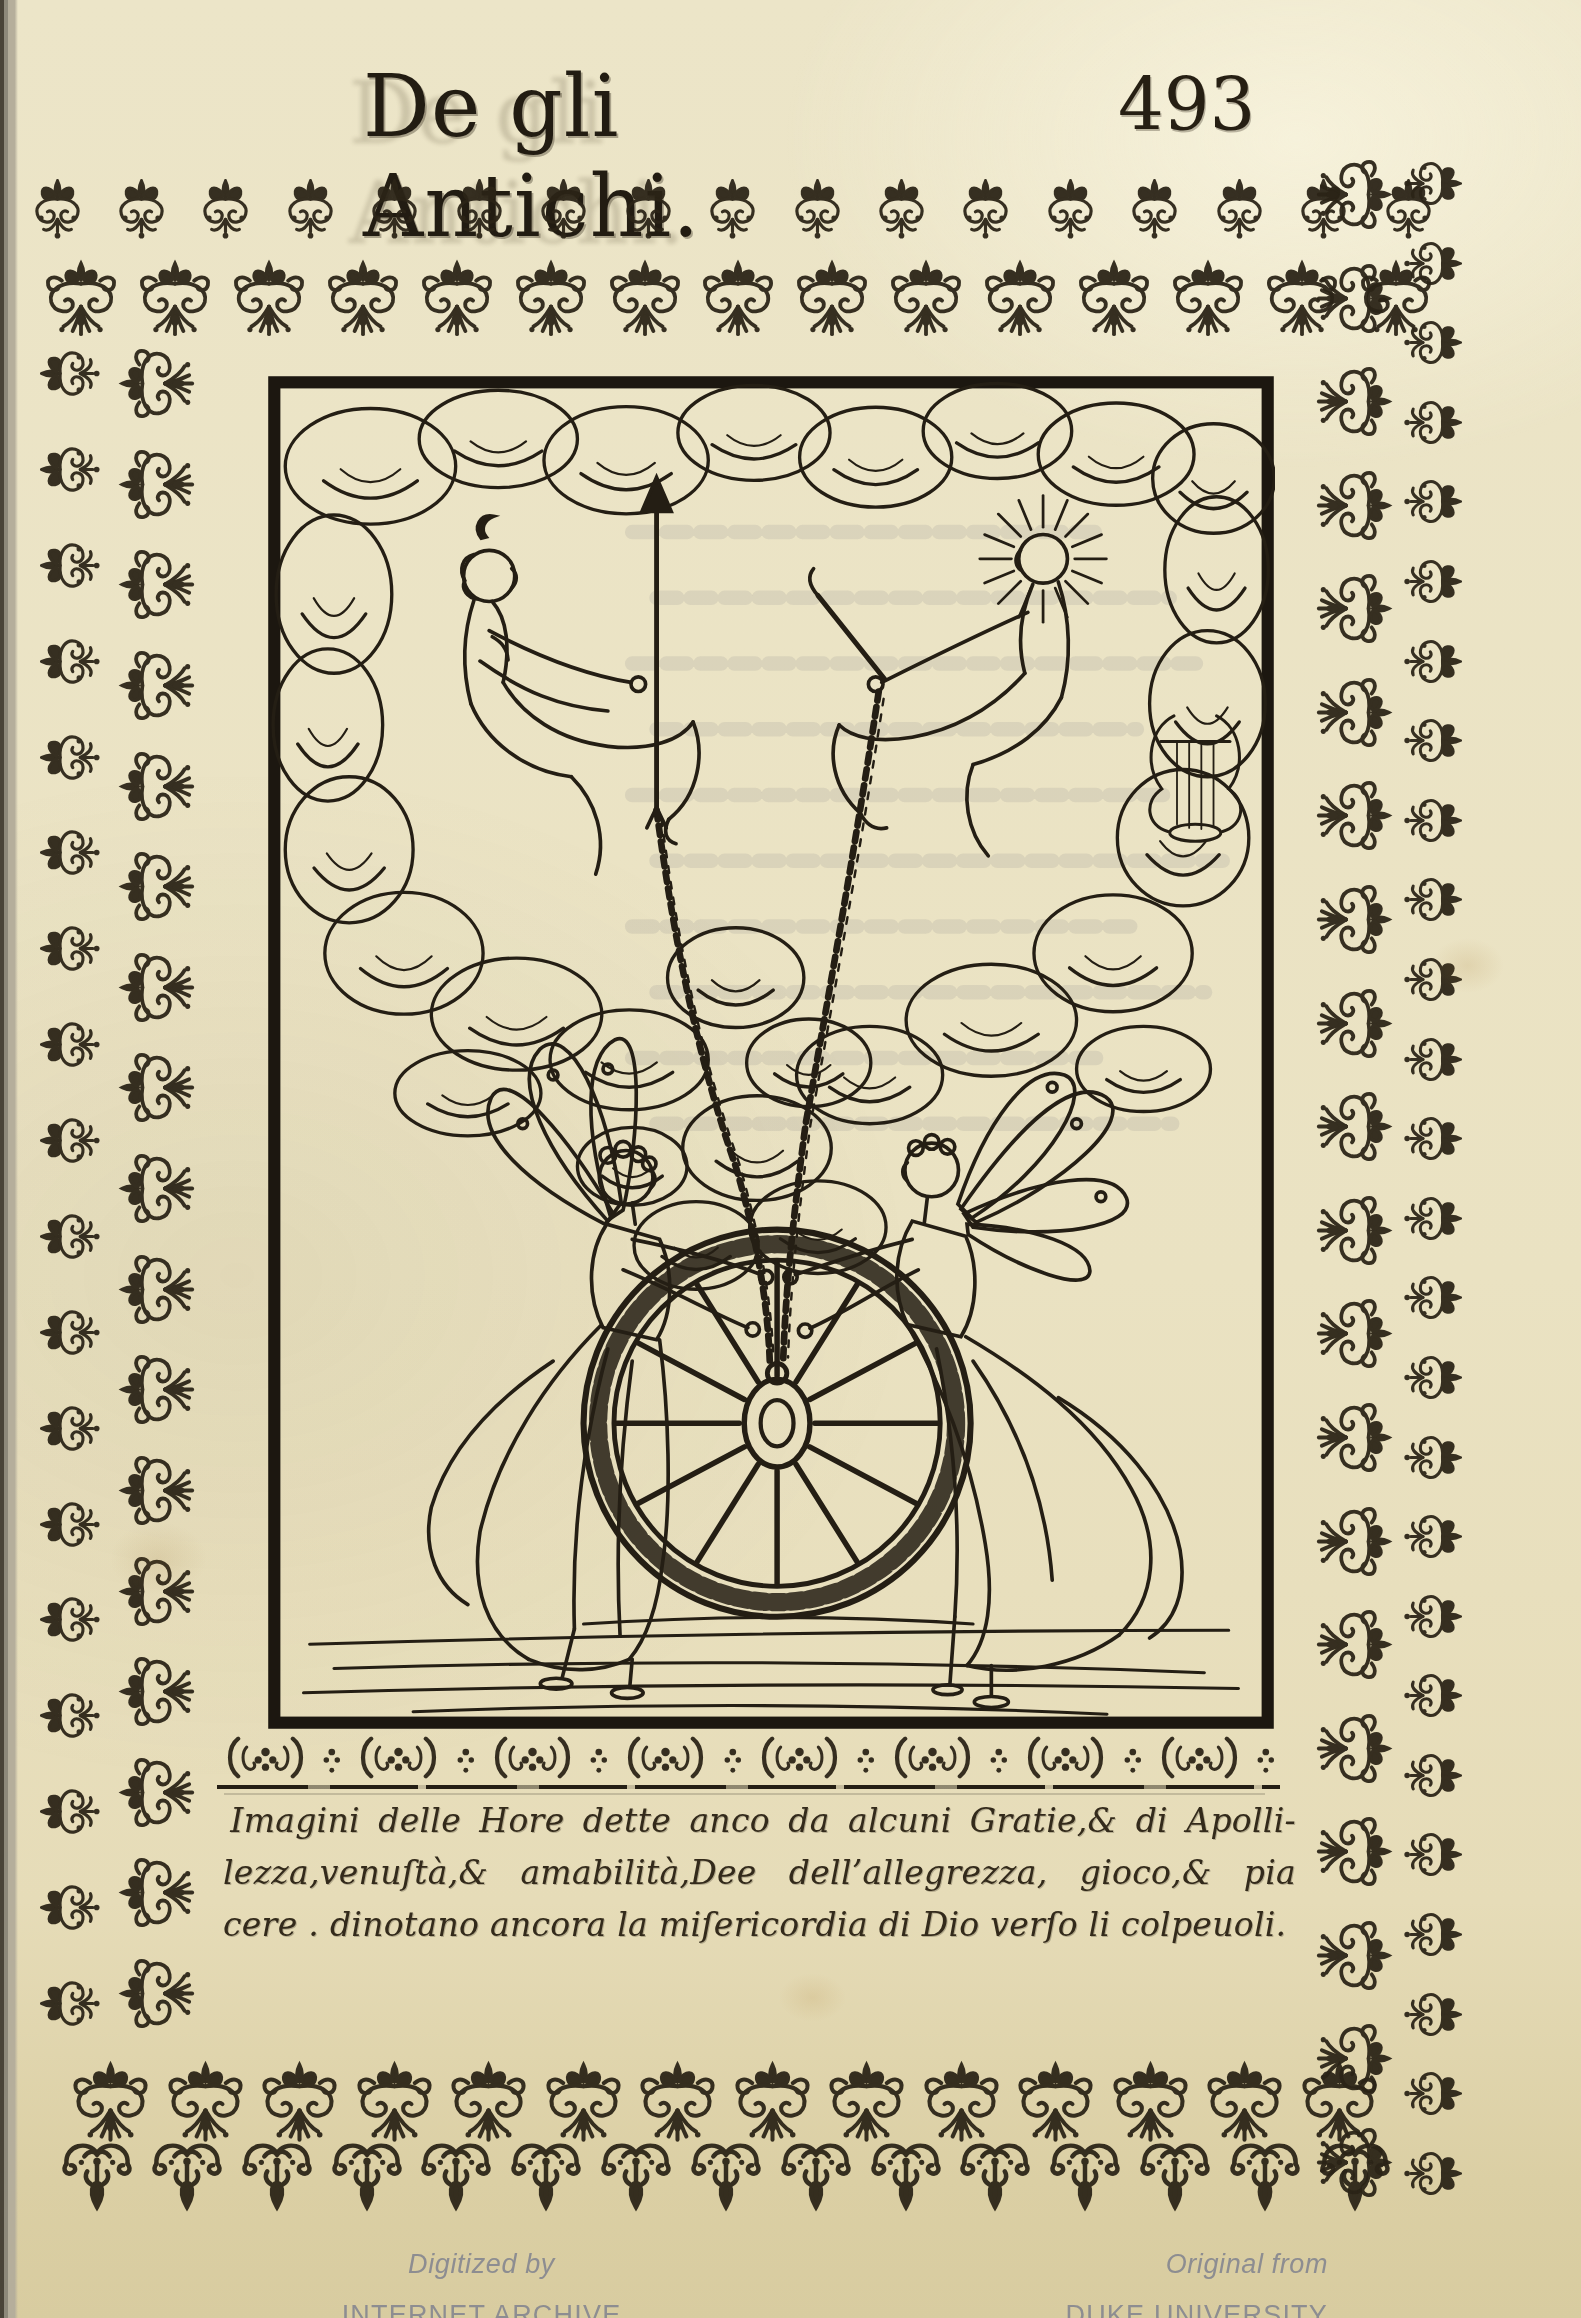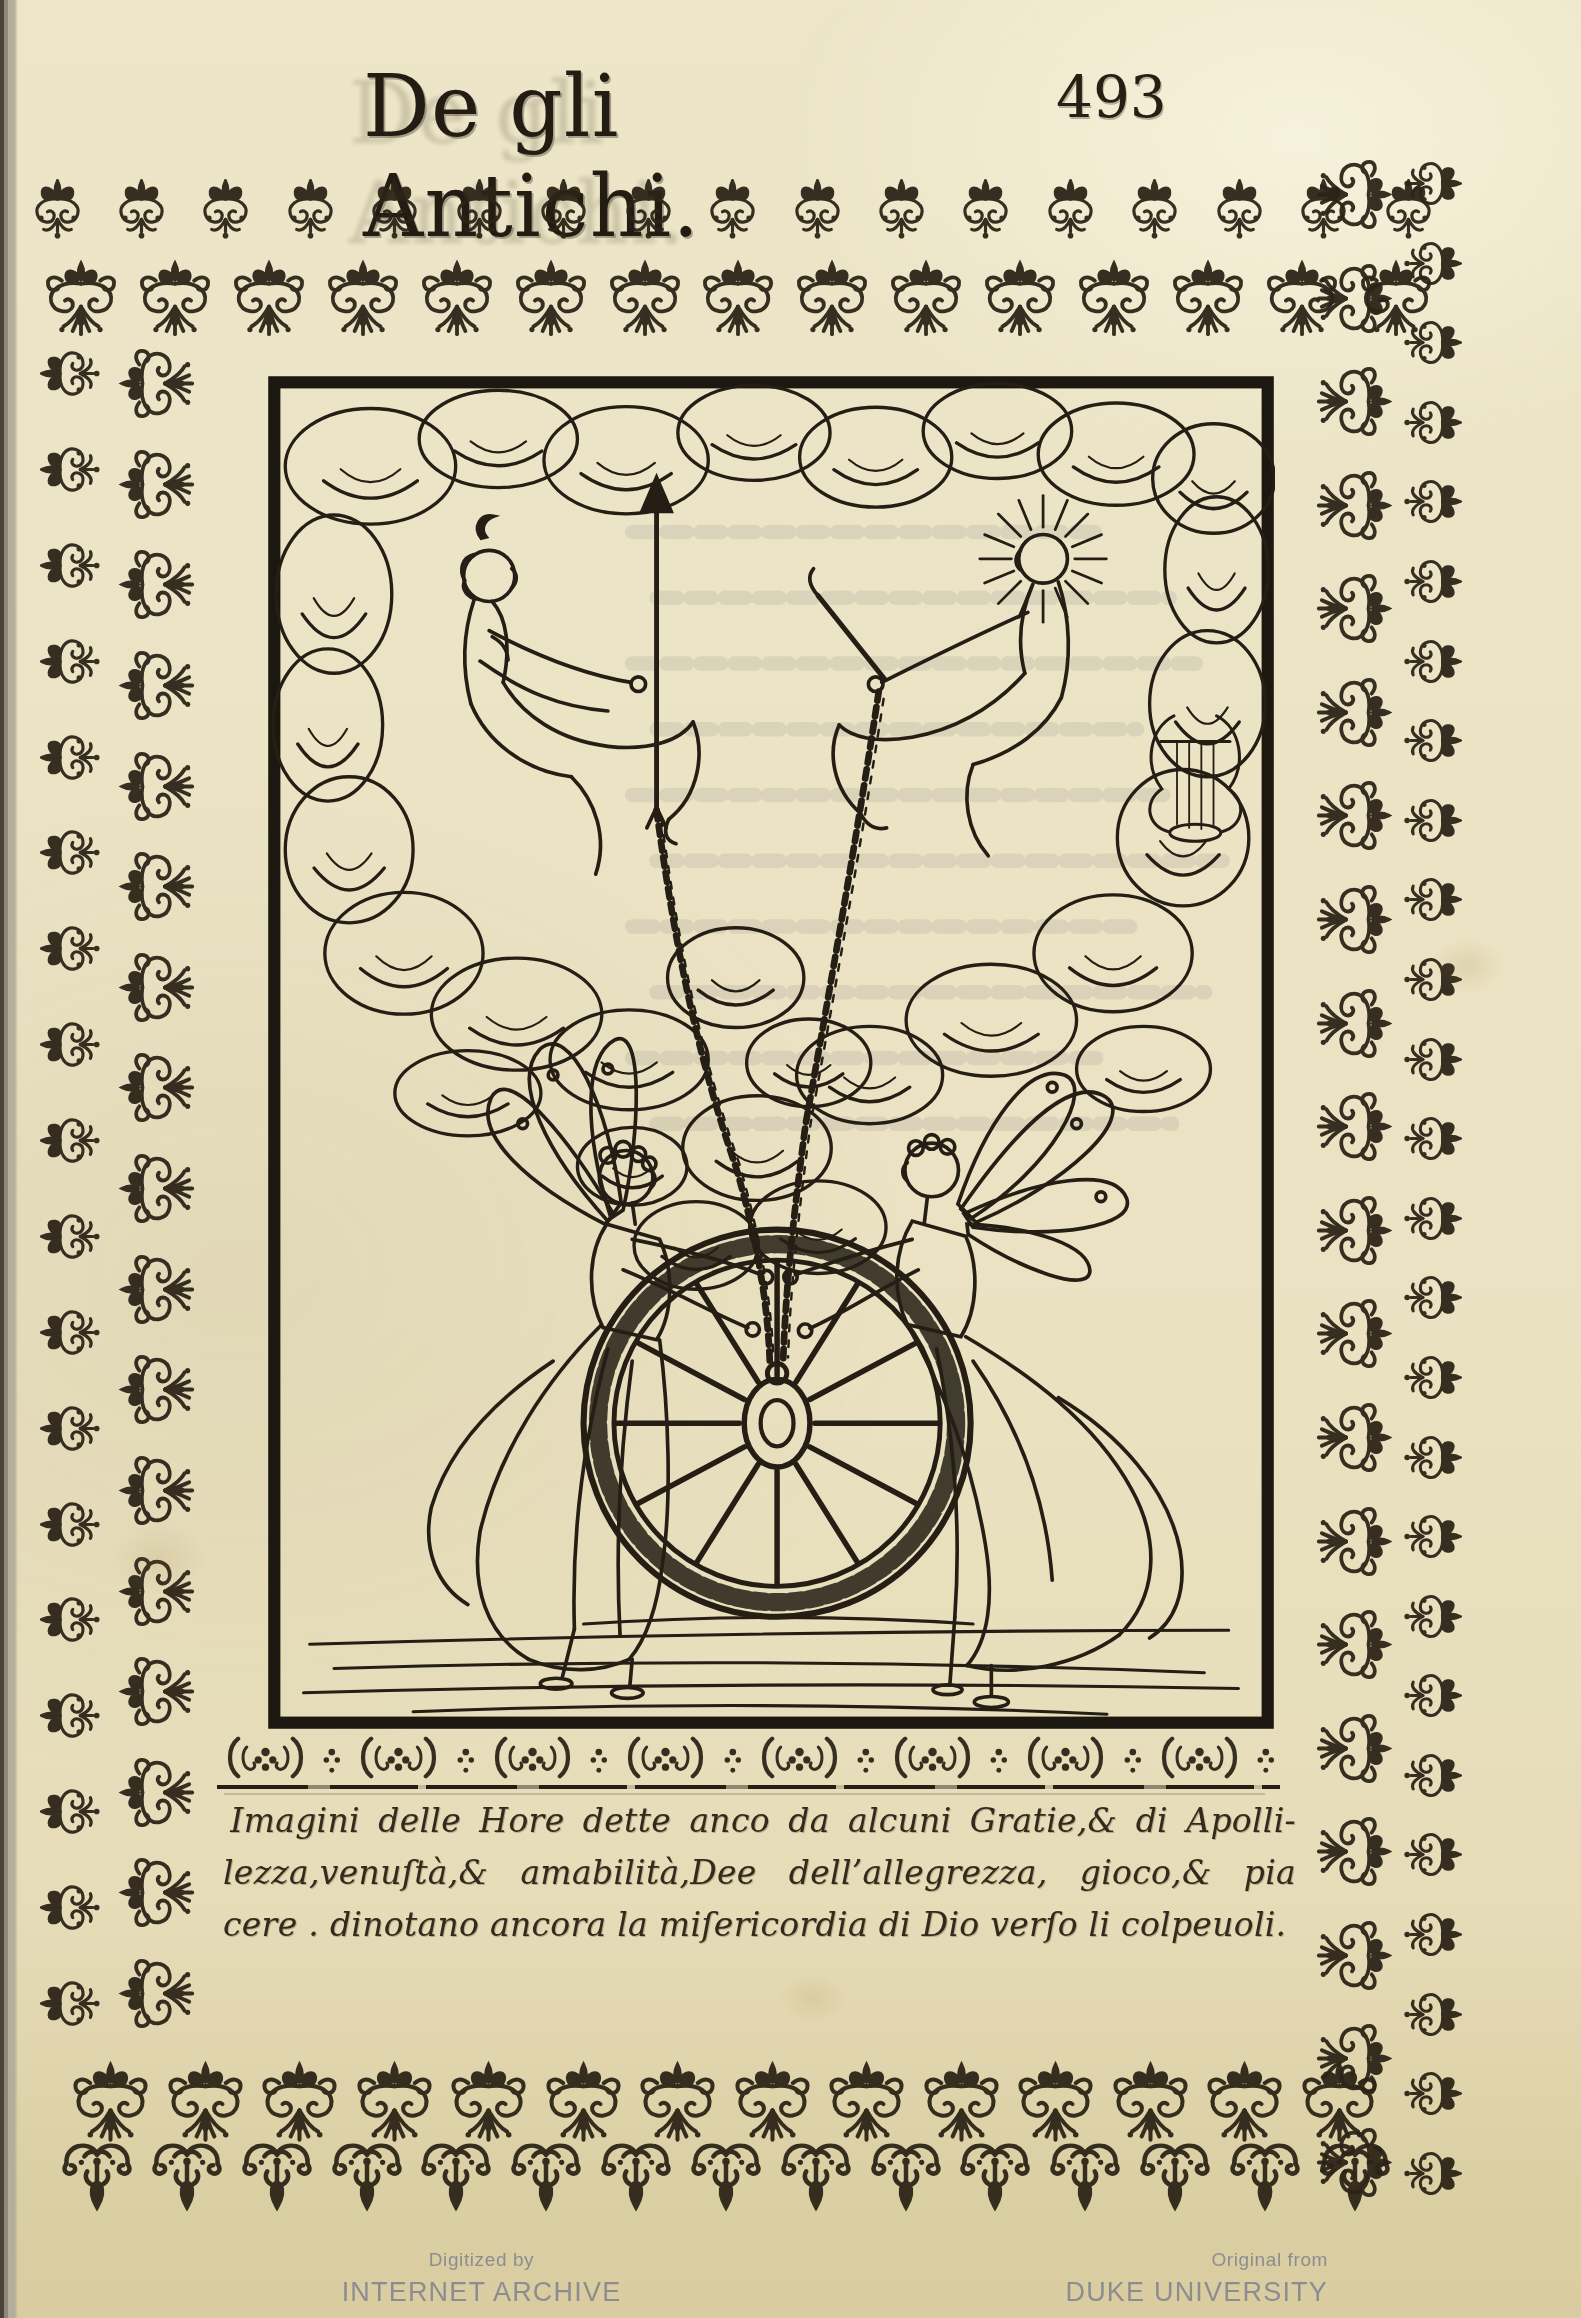--- a/index.html
+++ b/index.html
@@ -12,21 +12,21 @@
     font-family:"DejaVu Serif", serif;
   }
   .abs{position:absolute;}
   
   .scan-edge{left:0;top:0;width:18px;height:2319px;
     background:linear-gradient(90deg,#4a4438 0 4.3px,#8e897a 4.3px 8px,#b5ae9b 8px 14.6px,rgba(181,174,155,0) 18px);}
   
   .header-title{left:363px;top:56px;width:609px;font-size:86px;color:#221c12;
     letter-spacing:1.2px;transform:scaleX(.97);transform-origin:left;
     text-shadow:1.8px 1.8px 0.6px rgba(45,36,22,.35), -14.6px 7.3px 4.3px rgba(80,68,44,.20);}
-  .page-number{left:1056px;top:63px;font-size:58px;color:#261f13;
+  .page-number{left:1118px;top:63px;font-size:72px;color:#261f13;
     text-shadow:1.2px 1.8px 0.6px rgba(45,36,22,.3);}
   
   .orn-row{display:flex;justify-content:space-between;align-items:center;color:#2b2417;}
   .orn-col{display:flex;flex-direction:column;justify-content:space-between;align-items:center;color:#2b2417;}
   .orn{width:var(--s);height:var(--s);flex:0 0 auto;opacity:.94;}
   .rotl .orn{transform:rotate(-90deg);}
   .rotr .orn{transform:rotate(90deg);}
   .top-row-1{left:25.6px;top:174px;width:1414px;height:73px;--s:63px;}
   .top-row-2{left:39px;top:256px;width:1399px;height:85px;--s:84px;}
   .left-col-outer{left:34px;top:342px;width:74px;height:1693px;--s:63px;}
@@ -46,21 +46,21 @@
   .woodcut{left:267px;top:375px;width:1008px;height:1355px;}
   
   .caption{left:223px;top:1795px;width:1073px;color:#332a1b;
     font-style:italic;font-size:33px;line-height:52px;letter-spacing:0.3px;
     text-shadow:1px 1px 0.5px rgba(51,42,27,.28);}
   .cap-line{text-align:justify;text-align-last:justify;white-space:nowrap;}
   .cap-line.last{text-align-last:left;}
   .cap-line.first{padding-left:7.3px;}
   
   .footer{font-family:"Liberation Sans", sans-serif;color:#8d8d91;text-align:center;}
-  .footer .l1{font-size:19px;letter-spacing:0.6px;margin-bottom:6px;}
+  .footer .l1{font-size:27px;letter-spacing:0.6px;margin-bottom:20px;font-style:italic;}
   .footer .l2{font-size:27px;letter-spacing:1.2px;}
   .footer-left{left:317px;top:2249px;width:329px;}
   .footer-right{left:938px;top:2249px;width:390px;text-align:right;}
   .stain{border-radius:50%;}
 </style>
 </head>
 <body>
 
 <svg width="0" height="0" style="position:absolute" aria-hidden="true">
   <defs>

